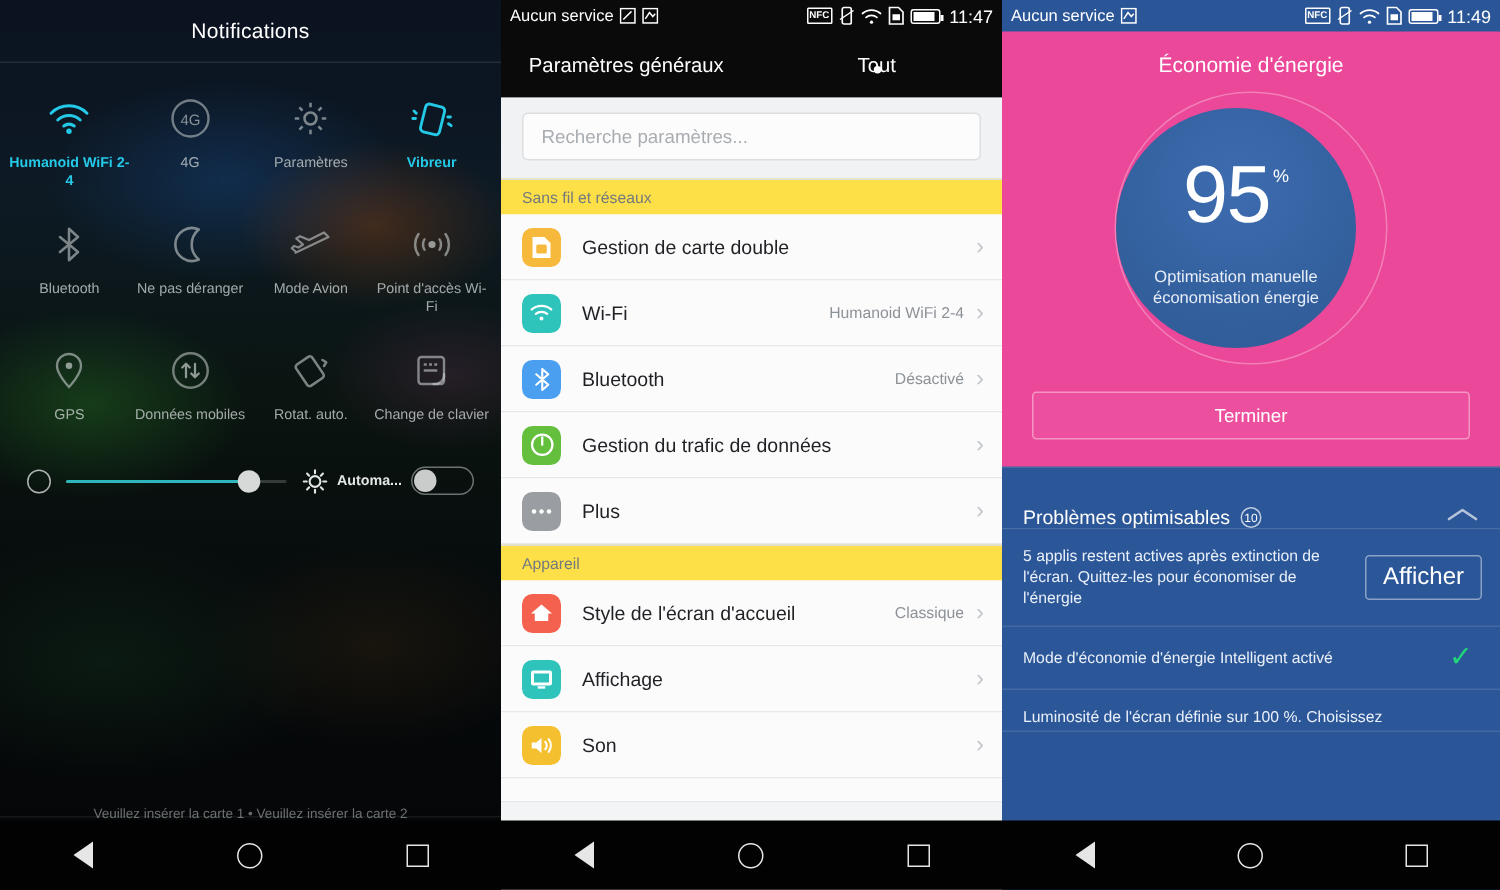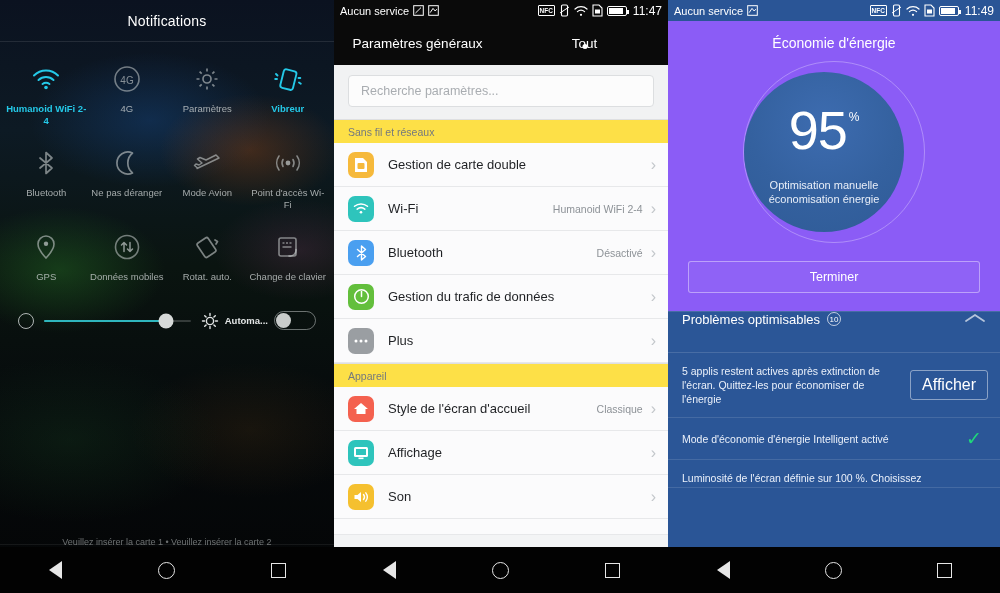--- a/index.html
+++ b/index.html
@@ -132,21 +132,21 @@
     width: 26px; height: 26px; border-radius: 7px; flex: 0 0 26px;
     display: flex; align-items: center; justify-content: center; color: #fff;
   }
   .row-label { margin-left: 14px; font-size: 13px; color: #1f2124; flex: 1; }
   .row-value { font-size: 10.5px; color: #8d9297; margin-right: 8px; }
   .chev { color: #c3c7cb; font-size: 16px; font-weight: 300; line-height: 1; }
   .row-tail { background: #fbfbfc; height: 16px; border-bottom: 1px solid #e7e8ea; }
 
   
   .p3 { background: #2a5596; }
-  .p3-hero { background: #8b5cf6; position: relative; }
+  .p3-hero { background: #ec4899; position: relative; }
   .p3-title { text-align: center; color: #fff; font-size: 14px; padding: 14px 0 0; }
   .gauge-wrap { display: flex; justify-content: center; margin-top: 10px; }
   .gauge {
     width: 182px; height: 182px; border-radius: 50%;
     border: 1.5px solid rgba(255,255,255,0.30);
     display: flex; align-items: center; position: relative;
   }
   .gauge-inner {
     width: 160px; height: 160px; border-radius: 50%;
     background: radial-gradient(circle at 50% 32%, #3d6cb0 0%, #34619f 55%, #2f5b97 100%);
@@ -159,21 +159,21 @@
     text-align: center; color: #e8eef8; font-size: 11px; line-height: 14px; margin-top: 22px;
   }
   .done-btn {
     margin: 18px 20px 0; height: 32px; border-radius: 3px;
     border: 1px solid rgba(255,255,255,0.40);
     display: flex; align-items: center; justify-content: center;
     color: #fff; font-size: 12.5px; background: rgba(255,255,255,0.04);
   }
   .p3-sep { height: 18px; }
   .prob-head {
-    height: 42px; display: flex; align-items: flex-start; padding: 0 14px;
+    height: 42px; display: flex; align-items: flex-end; padding: 0 14px;
     color: #fff; font-size: 13px; border-top: 1px solid rgba(255,255,255,0.14);
     border-bottom: 1px solid rgba(255,255,255,0.14);
     background: #2b5697;
   }
   .badge-circ {
     margin-left: 7px; width: 14px; height: 14px; border-radius: 50%;
     border: 1px solid rgba(255,255,255,0.7); font-size: 8px; color: #fff;
     display: flex; align-items: center; justify-content: center;
   }
   .prob-row {

